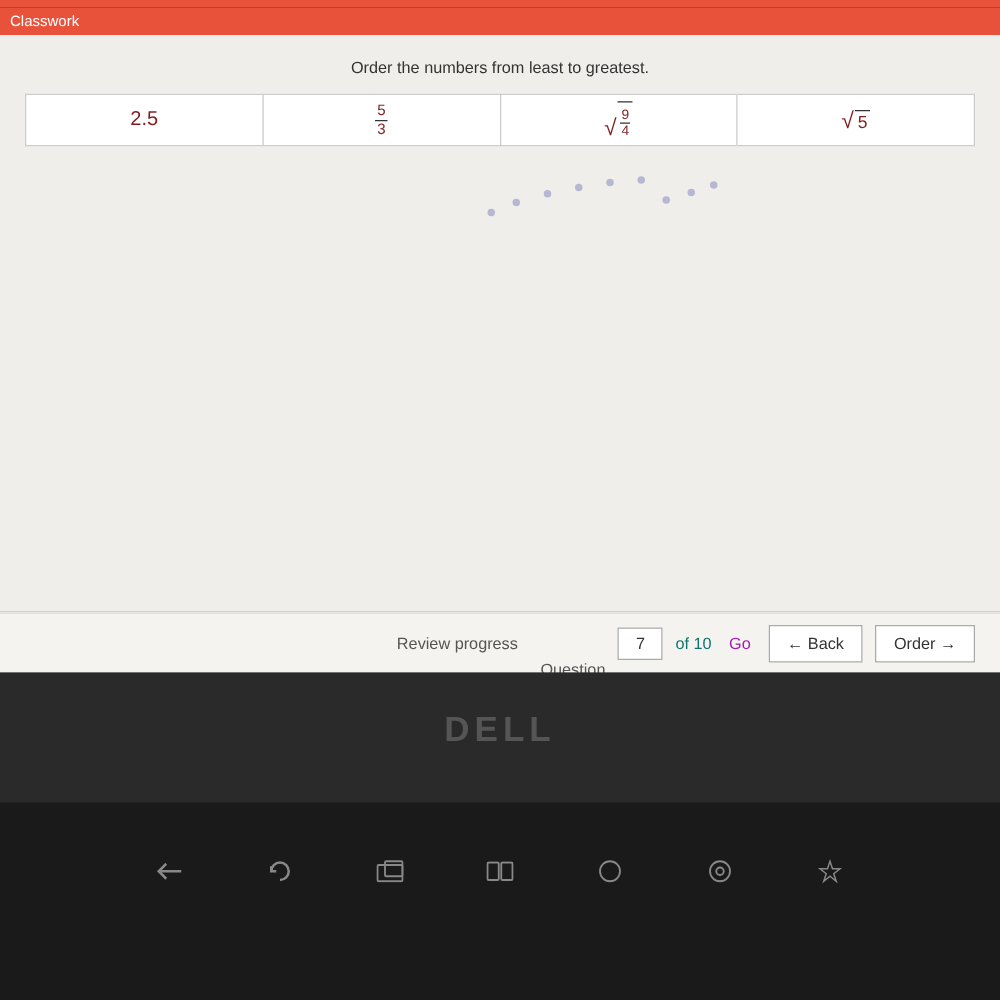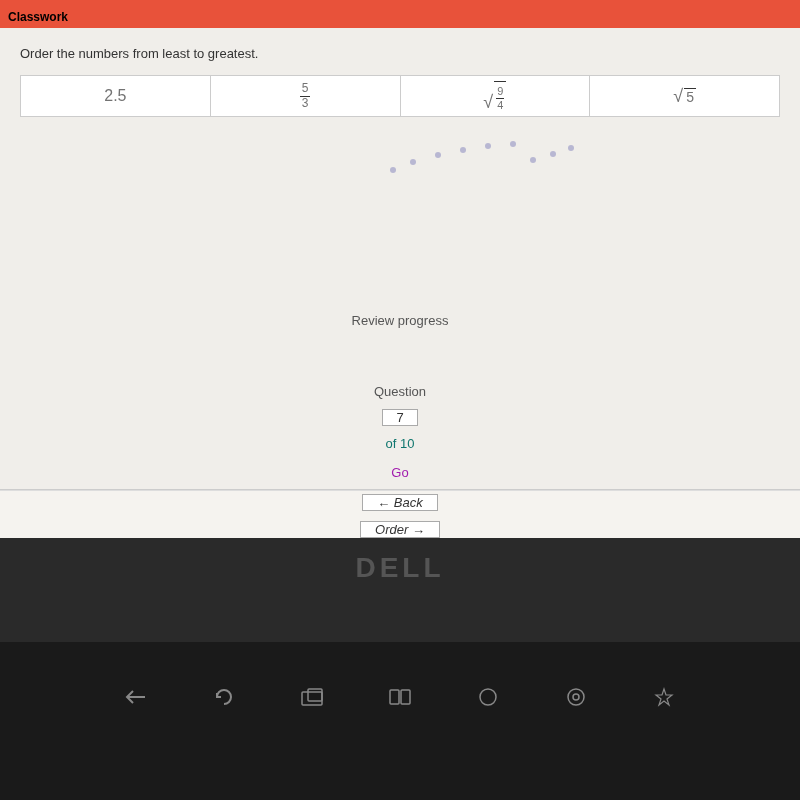--- a/index.html
+++ b/index.html
@@ -21,23 +21,23 @@
     
     .title-bar {
       width: 100%;
       height: 22px;
       background: #e8523a;
       display: flex;
       align-items: center;
       padding-left: 8px;
     }
     .title-bar-label {
-      color: #000000;
+      color: #ffffff;
       font-size: 12px;
-      font-weight: bold;
+      font-weight: normal;
     }
 
     
     .screen {
       width: 100%;
       height: 510px;
       background: #f0eeea;
       display: flex;
       flex-direction: column;
       position: relative;
@@ -46,39 +46,40 @@
     
     .question-area {
       padding: 18px 20px 10px 20px;
       flex: 1;
     }
 
     .question-instruction {
       font-size: 13px;
       color: #333;
       margin-bottom: 14px;
+      text-align: center;
     }
 
     
     .number-cards {
       display: flex;
       gap: 0;
       margin-bottom: 20px;
     }
 
     .number-card {
       flex: 1;
       height: 42px;
       background: white;
       border: 1px solid #ccc;
       display: flex;
       align-items: center;
       justify-content: center;
       font-size: 16px;
-      color: #737373;
+      color: #7f1d1d;
       cursor: pointer;
     }
     .number-card:not(:last-child) {
       border-right: none;
     }
 
     
     .dots-area {
       flex: 1;
       position: relative;
@@ -103,21 +104,20 @@
     .nav-bar {
       width: 100%;
       height: 48px;
       background: #f5f3ef;
       border-top: 1px solid #ddd;
       display: flex;
       align-items: center;
       justify-content: flex-end;
       padding: 0 20px;
       gap: 10px;
-      flex-direction: column;
     }
 
     .review-progress-btn {
       font-size: 13px;
       color: #555;
       background: none;
       border: none;
       cursor: pointer;
       padding: 4px 8px;
     }
@@ -156,42 +156,41 @@
       height: 30px;
       padding: 0 14px;
       border: 1px solid #aaa;
       background: white;
       font-size: 13px;
       color: #333;
       cursor: pointer;
       display: flex;
       align-items: center;
       gap: 4px;
-      font-style: italic;
     }
 
     
     .laptop-bottom {
       width: 100%;
       height: 214px;
       background: #2a2a2a;
       display: flex;
       flex-direction: column;
       align-items: center;
       justify-content: flex-start;
       padding-top: 10px;
       position: relative;
     }
 
     .dell-logo {
       font-size: 28px;
       font-weight: bold;
       color: #555;
       letter-spacing: 4px;
-      margin-top: 4px;
+      margin-top: 20px;
       font-family: 'Arial Black', sans-serif;
     }
 
     
     .keyboard-area {
       width: 100%;
       height: 110px;
       background: #1a1a1a;
       position: absolute;
       bottom: 0;

